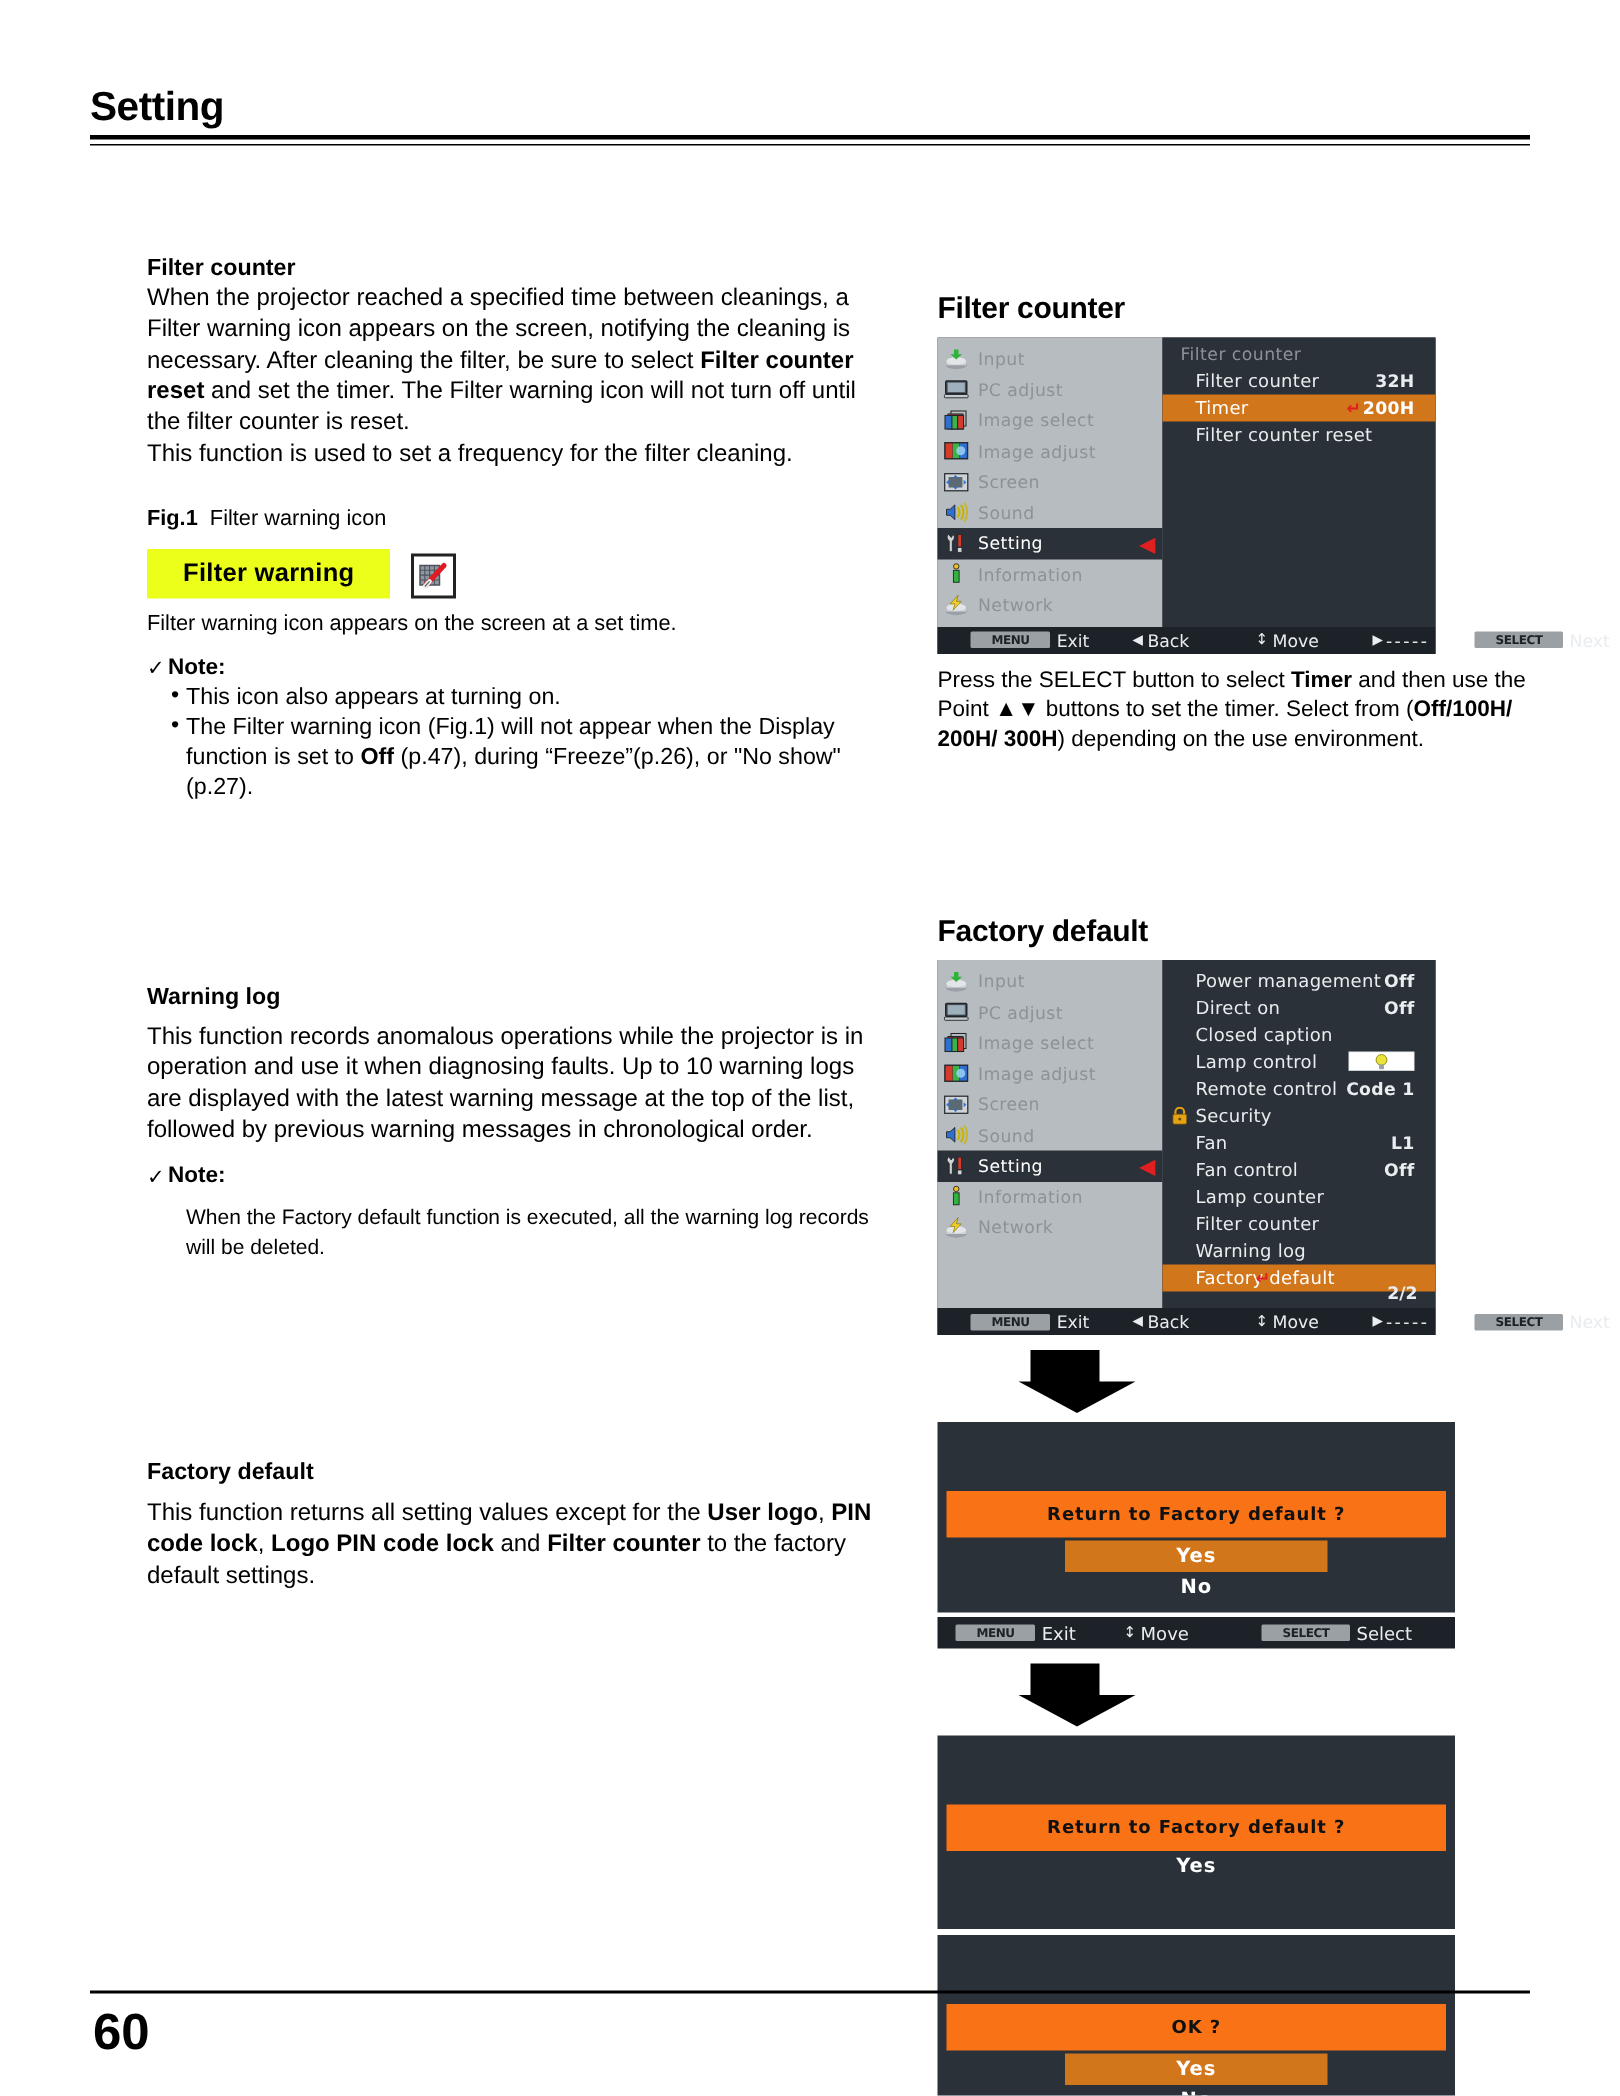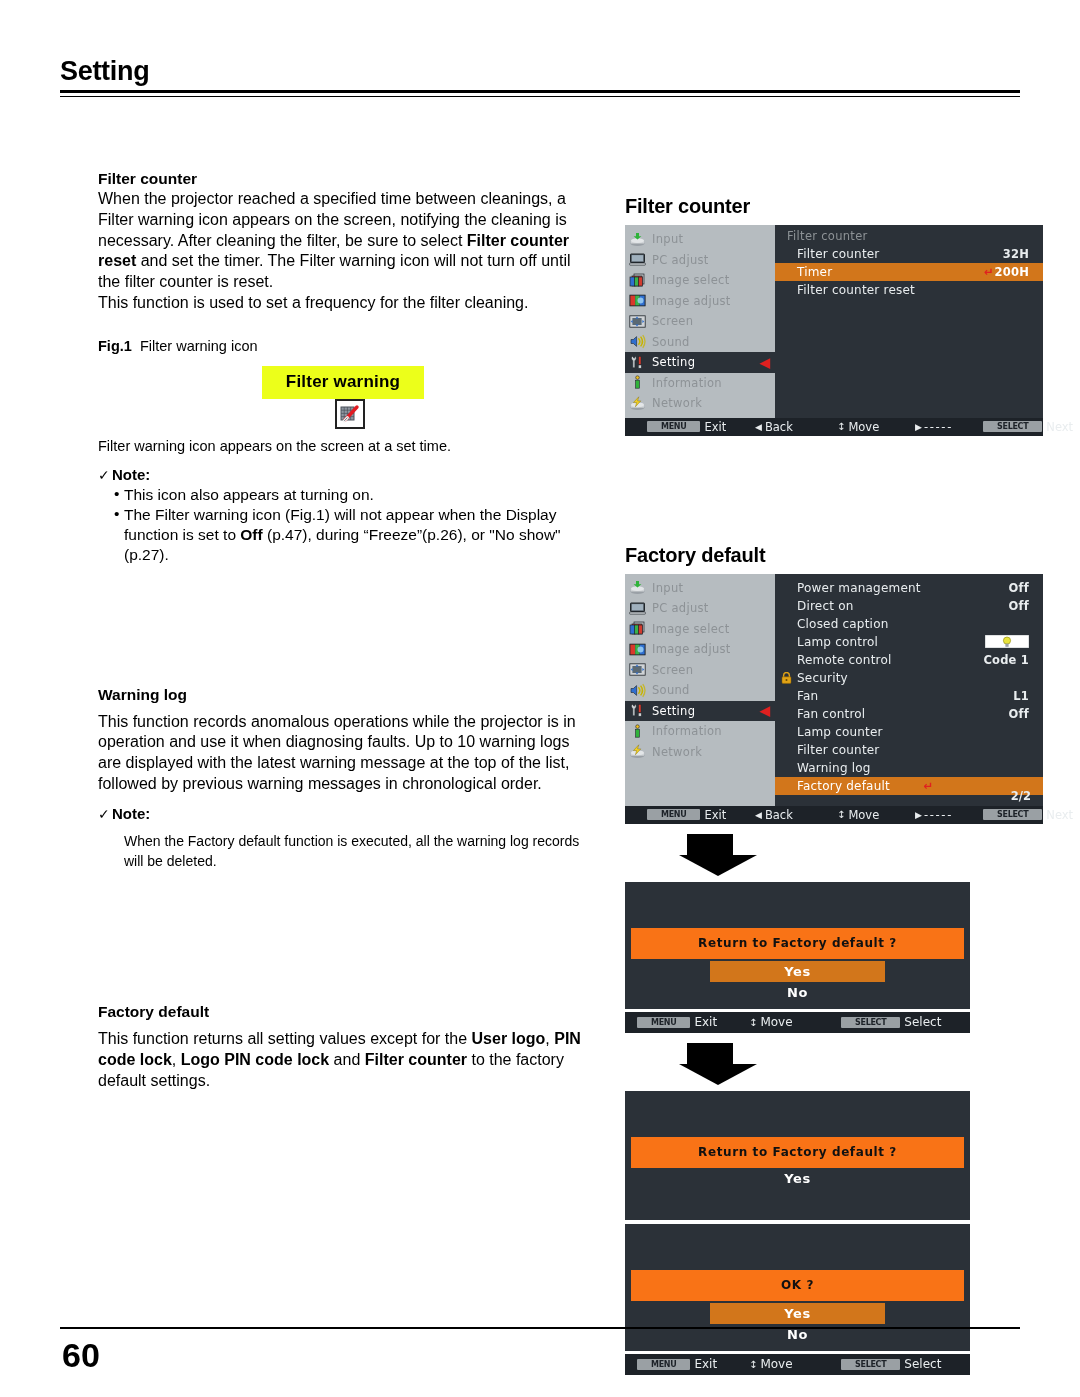--- a/index.html
+++ b/index.html
@@ -34,21 +34,21 @@
 
   .h3 { font-size:15.5px; font-weight:bold; line-height:21px; }
   .body-txt { font-size:16px; line-height:20.8px; }
   .body-txt b { font-weight:bold; }
   .sp { height:17px; }
 
   .figcap { font-size:14.5px; line-height:19px; margin-top:6px;}
   .figcap b { font-weight:bold; }
 
   
-  .warnbadge { display:flex; align-items:center; margin-top:10px; margin-bottom:8px;flex-direction:column;}
+  .warnbadge { display:flex; align-items:flex-end; margin-top:10px; margin-bottom:8px;}
   .warnbadge .chip {
     background:#ecff1a; color:#000; font-weight:bold; font-size:17px;
     padding:6px 24px 7px 24px; letter-spacing:0.2px;
   }
   .warnbadge .iconbox {
     width:30px; height:30px; border:2px solid #222; background:#fff;
     margin-left:14px; position:relative; display:flex; align-items:center; justify-content:center;
   }
 
   .capline { font-size:14.5px; line-height:19px; margin-top:3px; }
@@ -57,21 +57,21 @@
   .note .nhead { font-size:15px; font-weight:bold; line-height:20px; padding-left:14px; position:relative;}
   .note .nhead .chk { position:absolute; left:0px; top:0px; font-weight:normal; font-size:14px;}
   .note ul { margin:0; padding:0; list-style:none; }
   .note li { font-size:15.5px; line-height:20.2px; padding-left:26px; position:relative; }
   .note li .bul { position:absolute; left:16px; top:-1px; }
   .note .plain { font-size:14px; line-height:20.2px; padding-left:26px; margin-top:7px;}
   .note b { font-weight:bold; }
 
   
   .osd-title { font-size:20px; font-weight:bold; margin-bottom:7px; letter-spacing:-0.2px;}
-  .osd { width:418px; background:#2b3138; position:relative; }
+  .osd { width:332px; background:#2b3138; position:relative; }
   .osd-body { display:flex; }
 
   .osd-side {
     width:150px; background:#b6bcc0; padding:4px 0 4px 0; position:relative; flex:0 0 150px;
   }
   .osd-side .row {
     display:flex; align-items:center; height:20.5px; padding-left:4px; position:relative;
   }
   .osd-side .row .lbl {
     font-size:11.5px; color:#8d9296; margin-left:6px; letter-spacing:0.3px;
@@ -332,20 +332,21 @@
           <span style="font-size:9px;margin-right:2px">▶</span>
           <span style="letter-spacing:-1px">- - - - -</span>
         </div>
       <div class="seg" style="left:358px">
           <span class="keycap">SELECT</span>
           <span>Next</span>
         </div>
     </div>
   </div>
 
+  <div class="caption-right"><span>Press the SELECT button to select  </span><b>Timer</b><span> and then use the Point ▲▼ buttons to set the timer. Select from (</span><b>Off/100H/ 200H/ 300H</b><span>) depending on the use environment.</span></div>
 
   <div style="height:108px"></div>
 
   <div class="osd-title">Factory default</div>
   <div class="osd">
     <div class="osd-body">
       <div class="osd-side" id="osd2-side">
           <div class="row">
             <span class="ico"><svg width="17" height="15" viewBox="0 0 17 15">
                 <ellipse cx="8.5" cy="11.5" rx="7" ry="2.6" fill="#9aa0a6"></ellipse>

